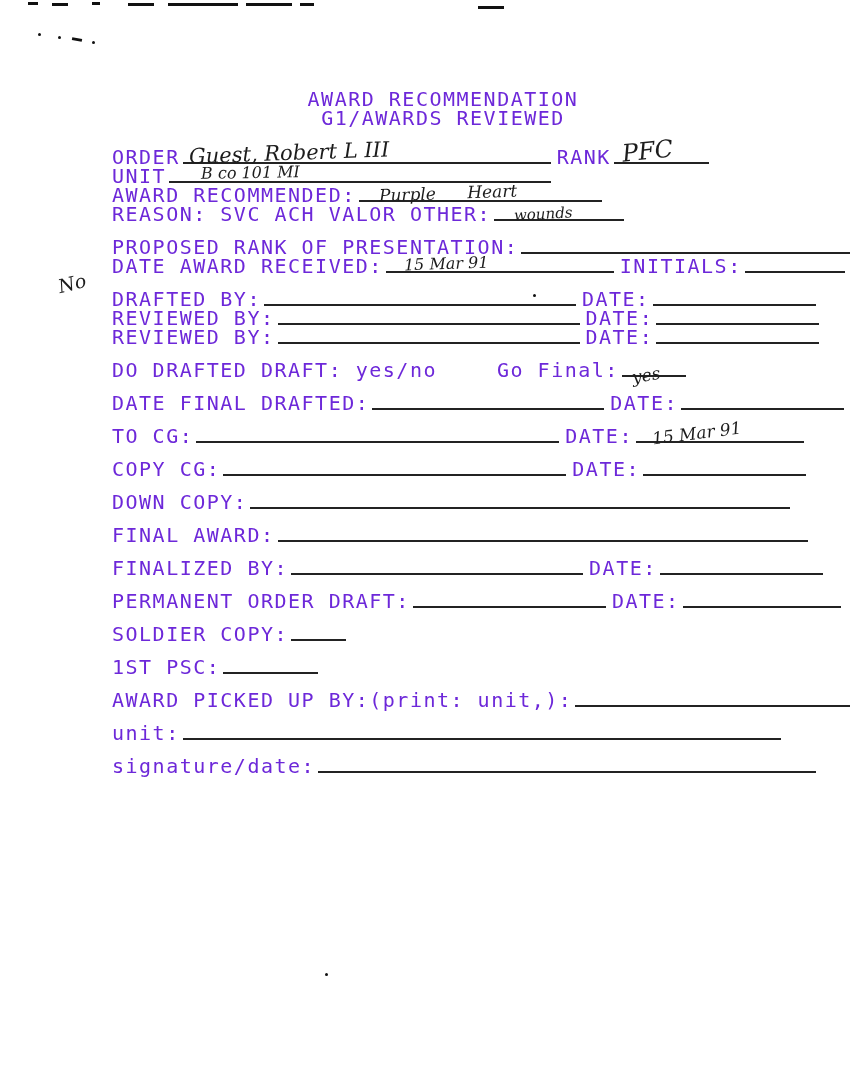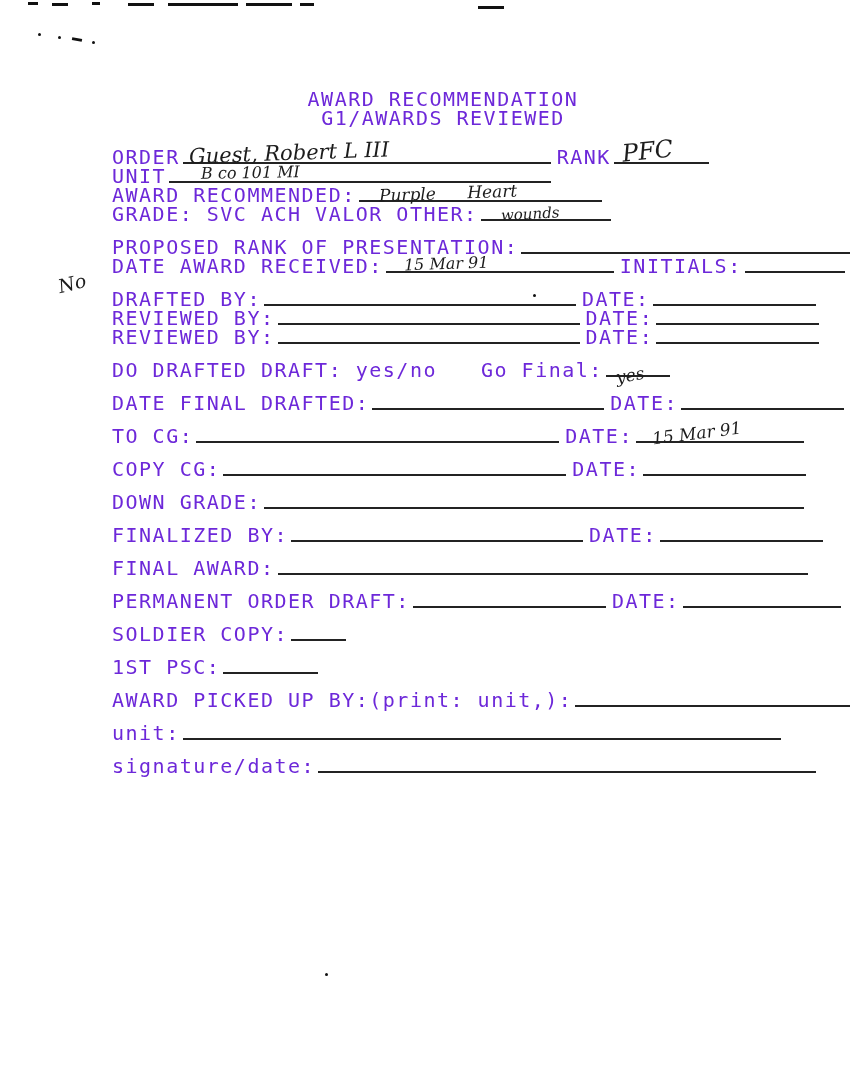--- a/index.html
+++ b/index.html
@@ -16,21 +16,21 @@
   .title { text-align:center; width:100%; }
   .title-line { line-height:19px; }
   .row { white-space:nowrap; line-height:19px; height:19px; }
   .mt-first { margin-top:20px; }
   .sp { margin-top:14px; }
   .lbl { display:inline-block; }
   .blank {
     display:inline-block; height:4px; border-bottom:2px solid #232323;
     position:relative; margin-left:3px; vertical-align:baseline;
   }
-  .gap48 { margin-left:44px;text-align:center; }
+  .gap48 { margin-left:60px;text-align:center; }
   .ml4 { margin-left:6px; }
   .hw {
     position:absolute; font-family:"DejaVu Serif", serif; font-style:italic;
     white-space:nowrap; color:#1c1c1c; line-height:1;
   }
   .hw-name   { font-size:21px; left:6px;  bottom:-2px; transform:rotate(-2deg); }
   .hw-rank   { font-size:24px; left:8px;  bottom:-1px; transform:rotate(-6deg); }
   .hw-unit   { font-size:16px; left:32px; bottom:0px;  transform:rotate(-1deg); }
   .hw-award  { font-size:17px; left:20px; bottom:-2px; transform:rotate(-2deg); word-spacing:26px; }
   .hw-reason { font-size:15px; left:20px; bottom:-3px; transform:rotate(-3deg); }
@@ -81,21 +81,21 @@
 
     <div class="row">
       <span class="lbl">UNIT</span><span class="blank" style="width:382px"><span class="hw hw-unit">B co 101 MI</span></span>
     </div>
 
     <div class="row">
       <span class="lbl">AWARD RECOMMENDED:</span><span class="blank" style="width:243px"><span class="hw hw-award">Purple Heart</span></span>
     </div>
 
     <div class="row">
-      <span class="lbl">GRADE: SVC ACH VALOR OTHER:</span><span class="blank" style="width:130px"><span class="hw hw-reason">wounds</span></span>
+      <span class="lbl">REASON: SVC ACH VALOR OTHER:</span><span class="blank" style="width:130px"><span class="hw hw-reason">wounds</span></span>
     </div>
 
     <div class="row sp">
       <span class="lbl">PROPOSED RANK OF PRESENTATION:</span><span class="blank" style="width:338px"></span>
     </div>
 
     <div class="row">
       <span class="lbl">DATE AWARD RECEIVED:</span><span class="blank" style="width:228px"><span class="hw hw-recv">15 Mar 91</span></span><span class="lbl ml4">INITIALS:</span><span class="blank" style="width:100px"></span>
     </div>
 
@@ -121,29 +121,29 @@
 
     <div class="row sp">
       <span class="lbl">TO CG:</span><span class="blank" style="width:363px"></span><span class="lbl ml4">DATE:</span><span class="blank" style="width:168px"><span class="hw hw-tocg">15 Mar 91</span></span>
     </div>
 
     <div class="row sp">
       <span class="lbl">COPY CG:</span><span class="blank" style="width:343px"></span><span class="lbl ml4">DATE:</span><span class="blank" style="width:163px"></span>
     </div>
 
     <div class="row sp">
-      <span class="lbl">DOWN GRADE:</span><span class="blank" style="width:540px"></span>
+      <span class="lbl">DOWN COPY:</span><span class="blank" style="width:540px"></span>
+    </div>
+
+    <div class="row sp">
+      <span class="lbl">FINAL AWARD:</span><span class="blank" style="width:530px"></span>
     </div>
 
     <div class="row sp">
       <span class="lbl">FINALIZED BY:</span><span class="blank" style="width:292px"></span><span class="lbl ml4">DATE:</span><span class="blank" style="width:163px"></span>
-    </div>
-
-    <div class="row sp">
-      <span class="lbl">FINAL AWARD:</span><span class="blank" style="width:530px"></span>
     </div>
 
     <div class="row sp">
       <span class="lbl">PERMANENT ORDER DRAFT:</span><span class="blank" style="width:193px"></span><span class="lbl ml4">DATE:</span><span class="blank" style="width:158px"></span>
     </div>
 
     <div class="row sp">
       <span class="lbl">SOLDIER COPY:</span><span class="blank" style="width:55px"></span>
     </div>
 

